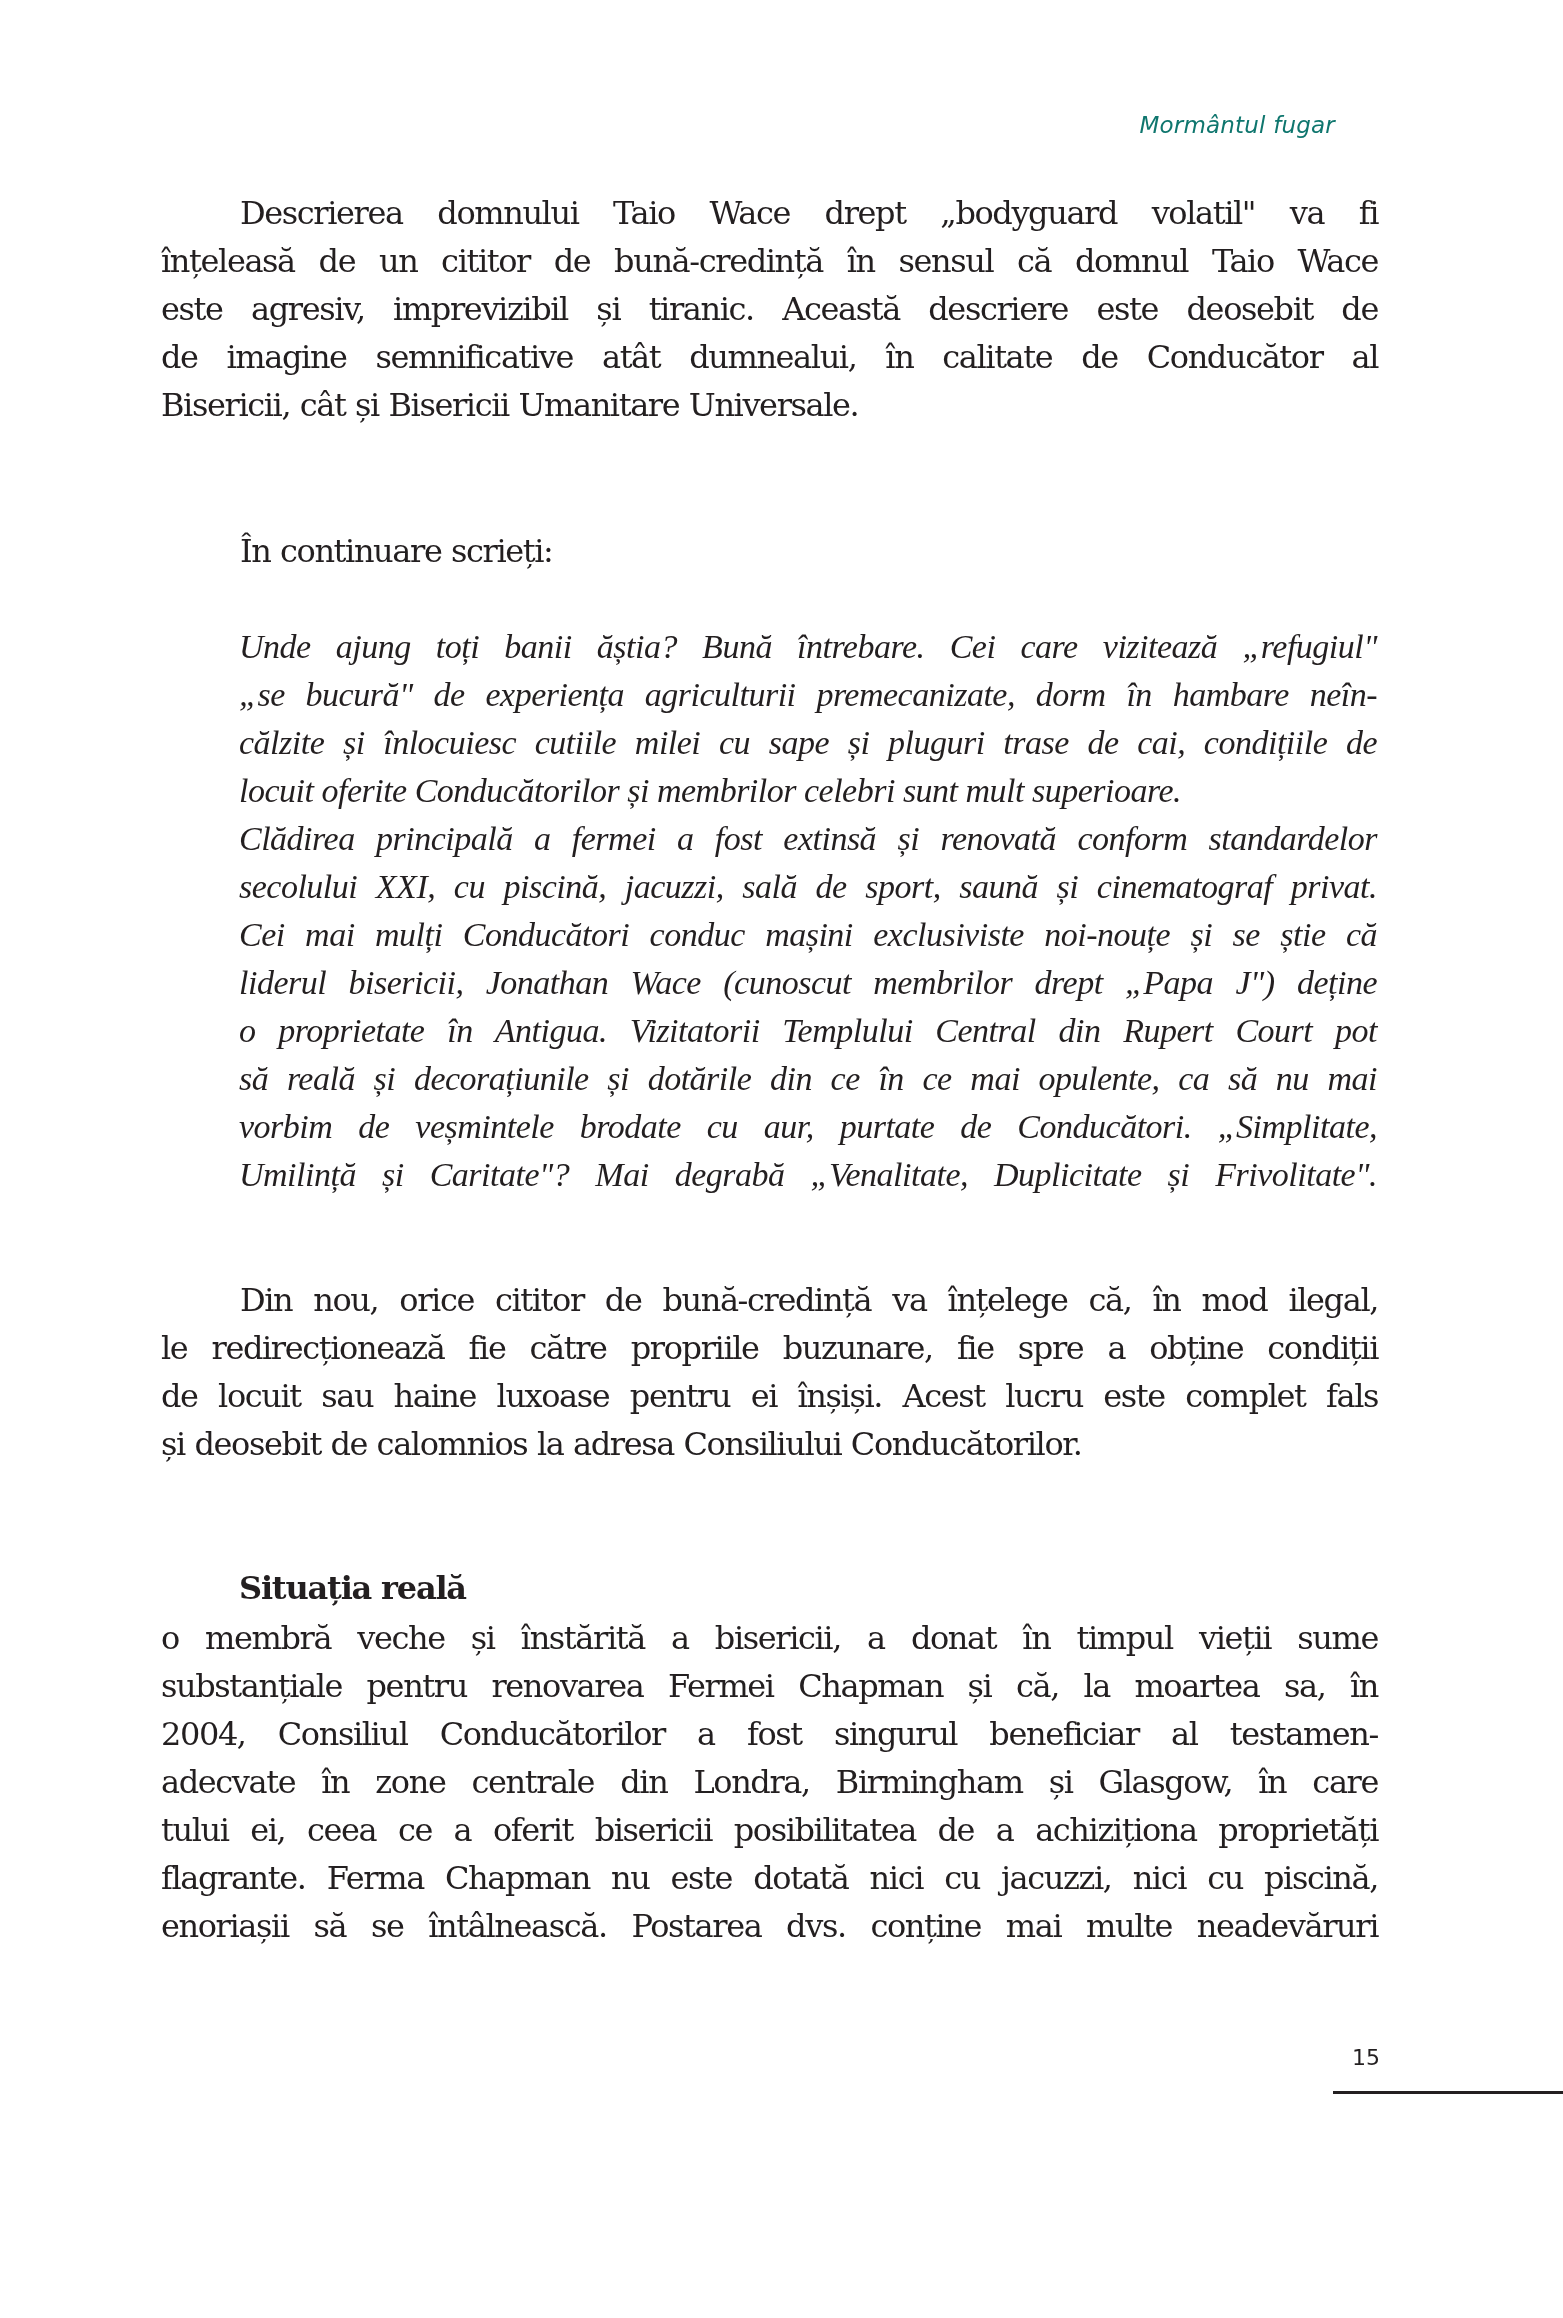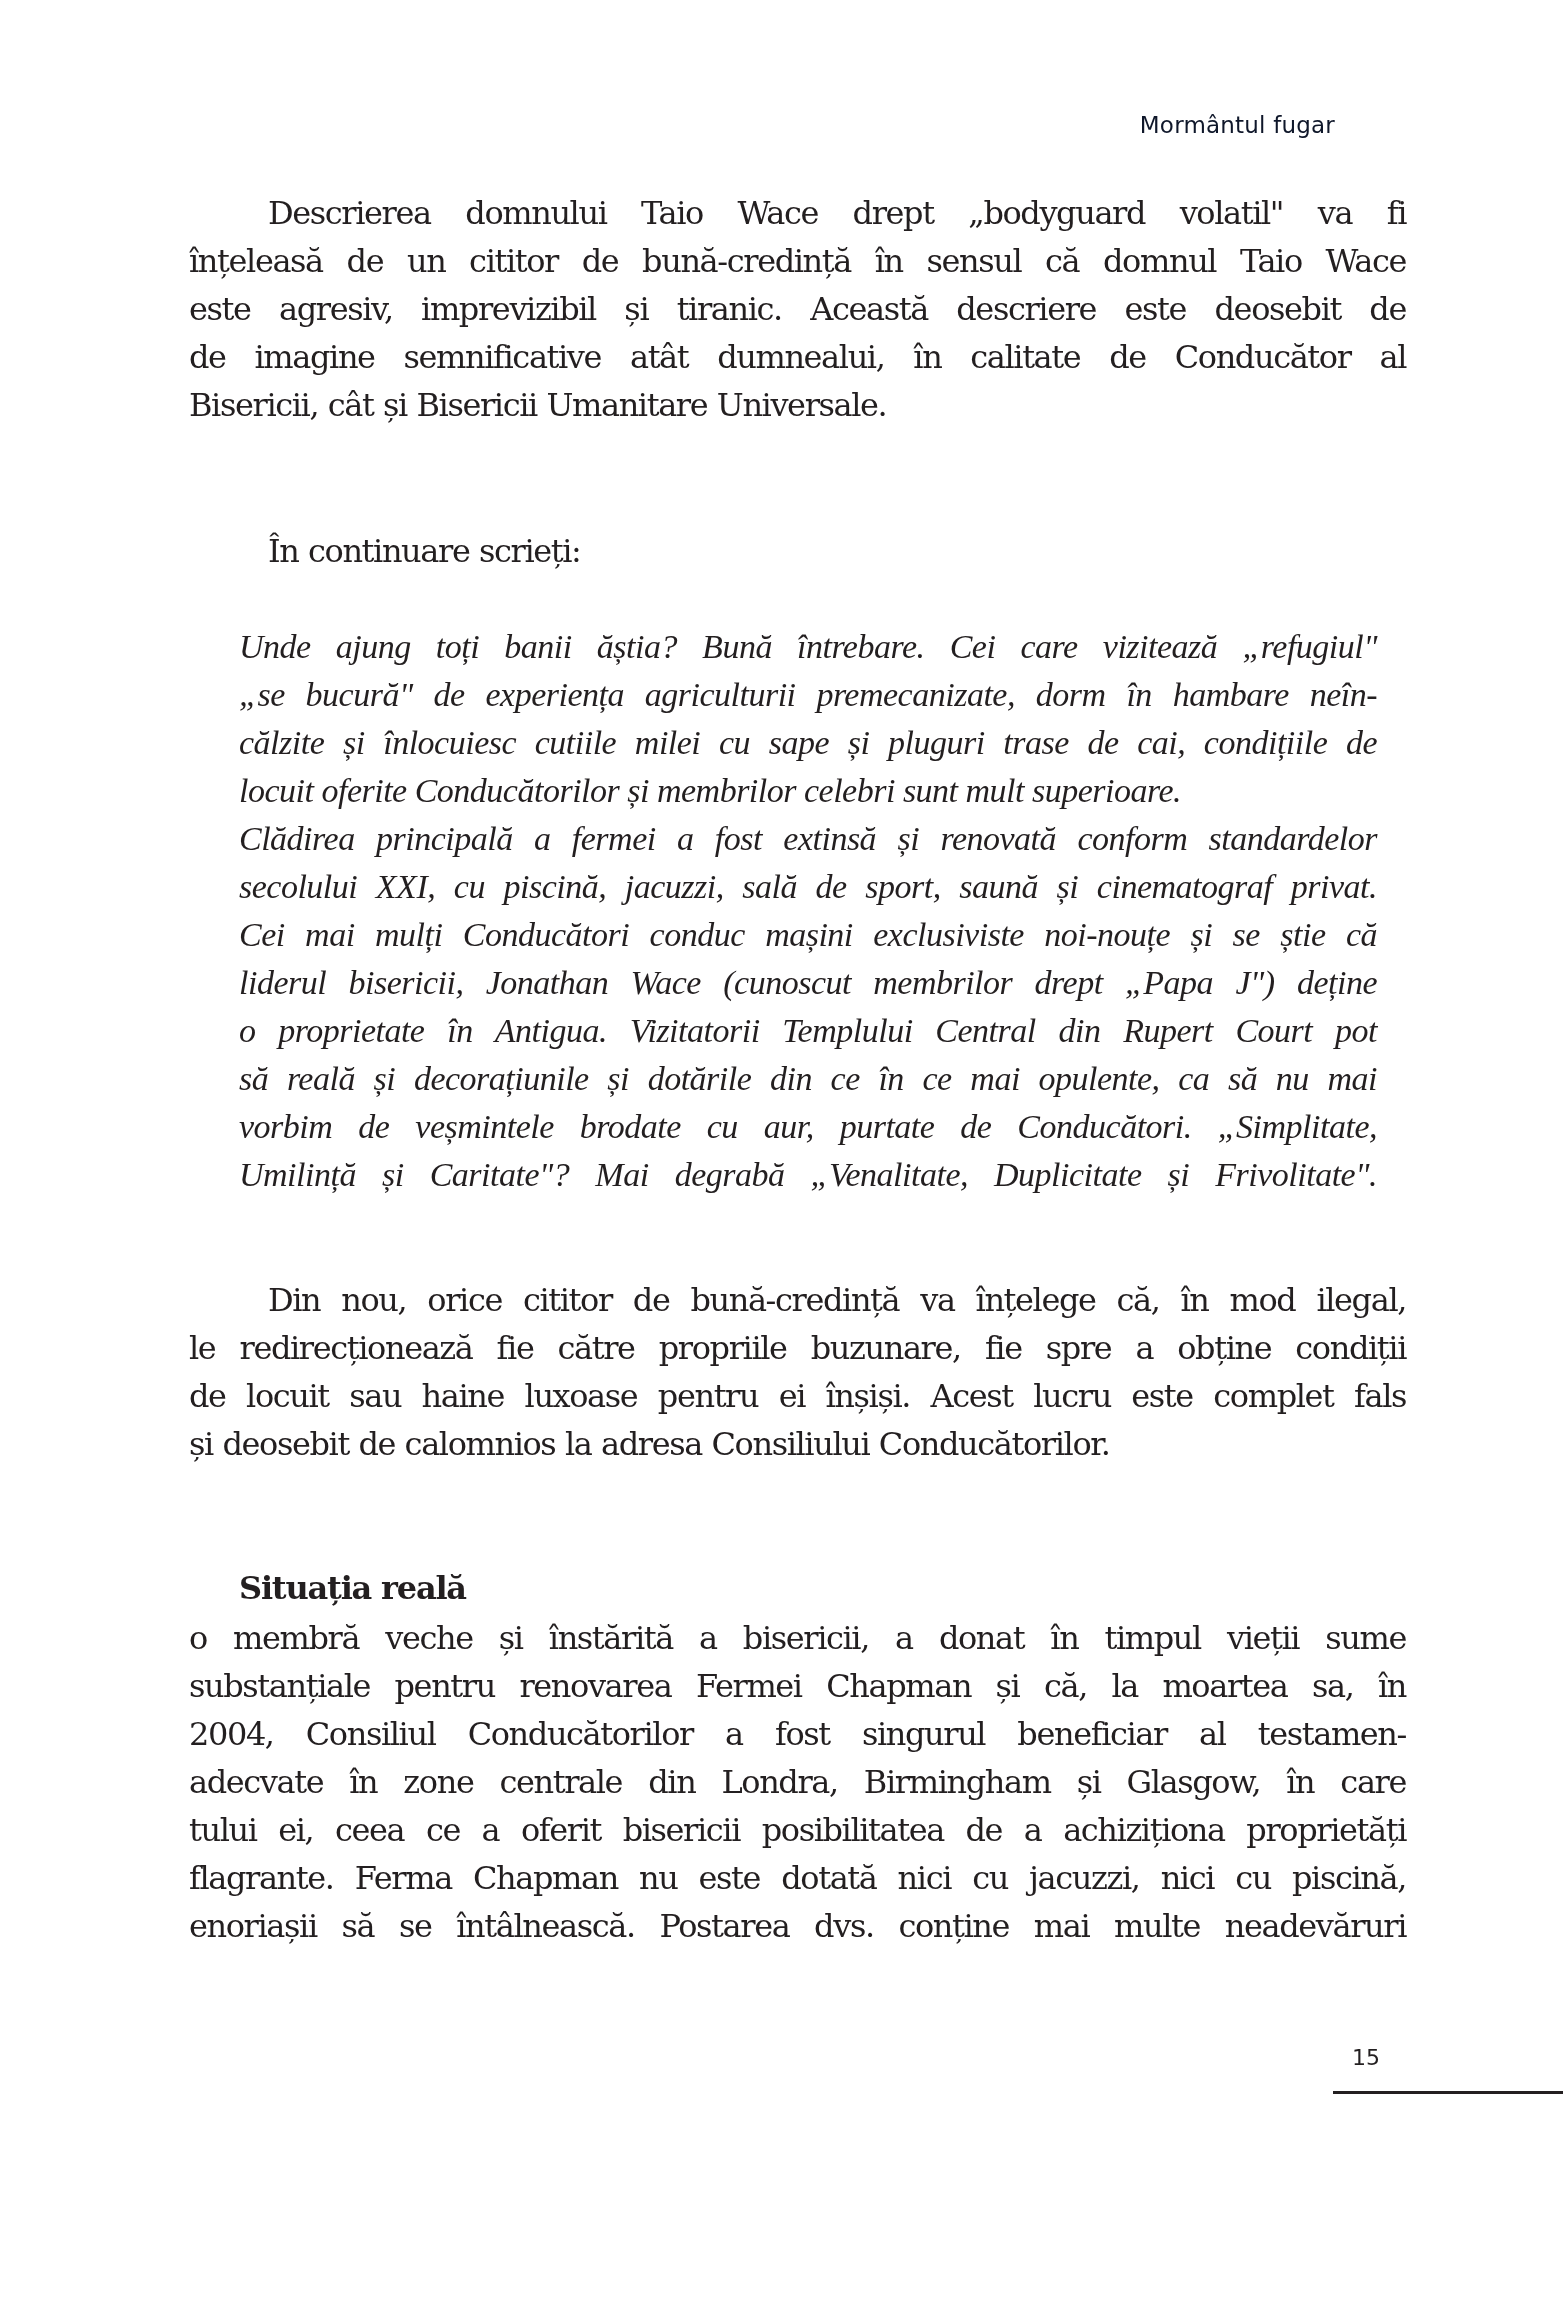--- a/index.html
+++ b/index.html
@@ -1,25 +1,25 @@
 <!DOCTYPE html>
 <html style="font-size:13.5px"><head>
 <meta charset="utf-8">
 <style>
   html, body { margin: 0; padding: 0; background: #ffffff; }
   body { width: 1563px; height: 2319px; position: relative; overflow: hidden; color: #231f20; }
   .running-header {
     position: absolute; top: 112px; right: 228px;
-    font-family: "DejaVu Sans", sans-serif; 
-    font-size: 23px; letter-spacing: 0.2px; color: #0f172a;
+    font-family: "DejaVu Sans", sans-serif; font-style: italic;
+    font-size: 23px; letter-spacing: 0.2px; color: #0f766e;
   }
   .text-block {
     position: absolute; left: 161px; width: 1217px;
     font-family: "DejaVu Serif", serif; font-size: 32px; line-height: 48px;
-    text-align: justify; letter-spacing: -1.4px; word-spacing: 0.8px; margin-left: 28px;
+    text-align: justify; letter-spacing: -1.4px; word-spacing: 0.8px;
   }
   .text-block .line { display: block; white-space: nowrap; text-align-last: justify; text-align: justify; }
   .text-block .line.last { text-align-last: left; }
   .indent { padding-left: 79px; }
   .quote-block {
     position: absolute; left: 239px; width: 1138px;
     font-family: "Liberation Serif", serif; font-style: italic;
     font-size: 34px; line-height: 48px; letter-spacing: -0.5px;
   }
   .quote-block .line { display: block; white-space: nowrap; text-align: justify; text-align-last: justify; }

